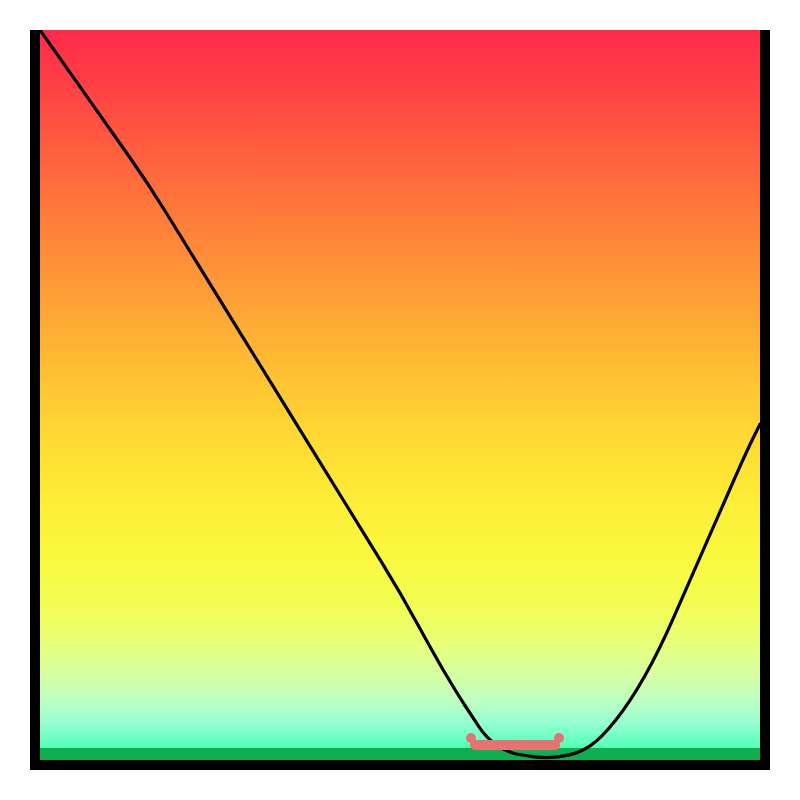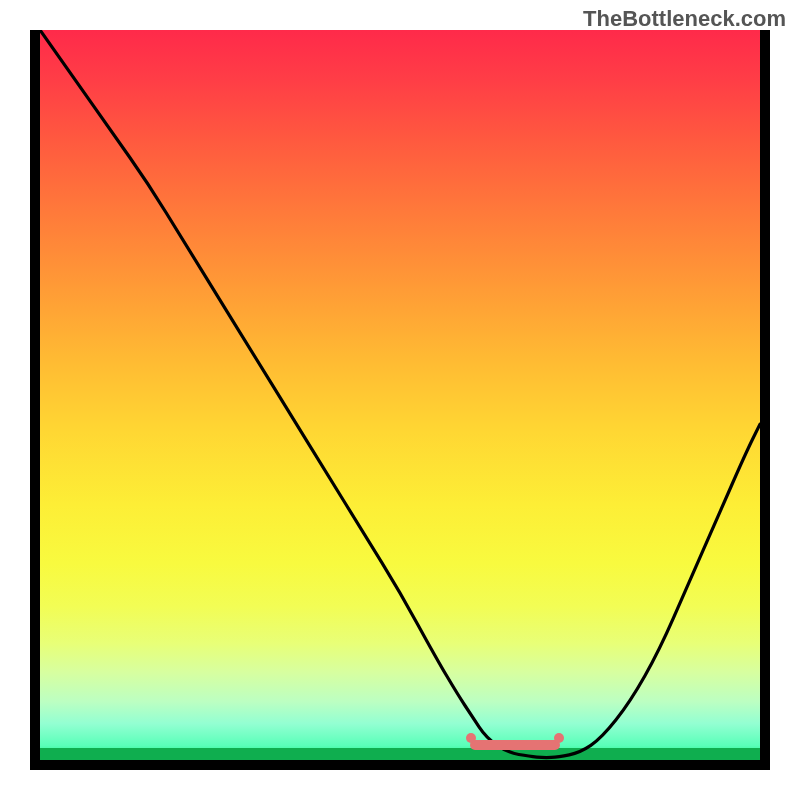--- a/index.html
+++ b/index.html
@@ -83,21 +83,20 @@
     height: 10px;
     border-radius: 50%;
     background: #e57373;
   }
 </style>
 </head>
 <body>
 
 <div class="wrap">
 
-  <div class="watermark">TheBottleneck.com</div>
 
   <div class="plot">
     <div class="plot-inner">
       <div class="gradient"></div>
 
       <svg class="curve" viewBox="0 0 720 730" preserveAspectRatio="none">
         <path id="curve-path" fill="none" stroke="#000000" stroke-width="3.2" stroke-linecap="round" stroke-linejoin="round" d="M 0 0 Q 36 51.09999999999991 54 76.64999999999998 Q 72 102.20000000000005 90 127.75 Q 108 153.29999999999995 126 182.5 Q 144 211.70000000000005 162 240.90000000000003 Q 180 270.1 198 299.29999999999995 Q 216 328.49999999999994 234 357.7 Q 251.99999999999997 386.90000000000003 270 416.1 Q 288 445.3 306 474.5 Q 324 503.7 342 532.9 Q 360 562.1 378 594.95 Q 396.00000000000006 627.8 406.8 646.05 Q 417.59999999999997 664.3 424.79999999999995 675.25 Q 432 686.2 439.2 697.1500000000001 Q 446.4 708.1 457.2 715.4000000000001 Q 468 722.7 478.8 724.5250000000001 Q 489.6 726.35 496.79999999999995 727.0799999999999 Q 503.99999999999994 727.81 511.19999999999993 727.4449999999999 Q 518.4 727.08 529.2 724.8900000000001 Q 540 722.7 550.8 715.4000000000001 Q 561.6 708.1 576 689.85 Q 590.4 671.6 604.8 646.05 Q 619.2 620.5 633.6 587.65 Q 648 554.8 662.4 521.95 Q 676.8 489.1 691.2 456.25 Q 705.6 423.40000000000003 712.8 408.8 T 720 394.2"></path>
       </svg>
 
       <div id="hb" class="highlight-band" style="left: 430px; width: 90.4px; top: 710.4px; background: rgb(229, 115, 115);"></div>

